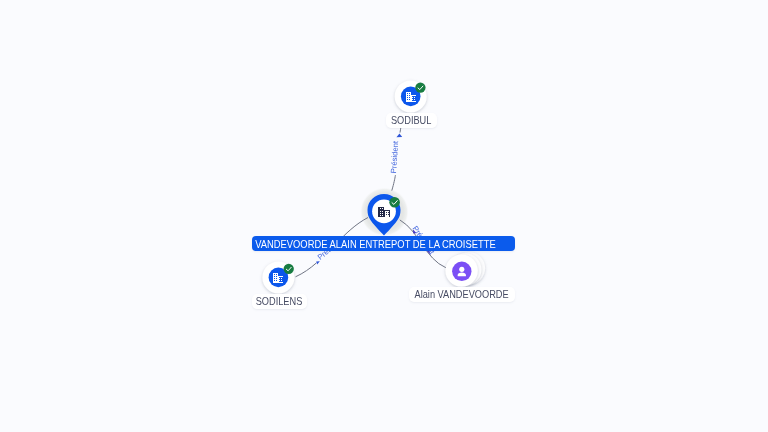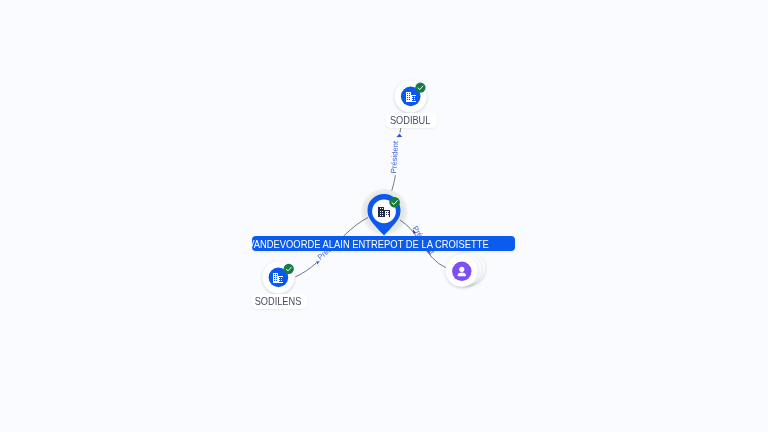--- a/index.html
+++ b/index.html
@@ -6,21 +6,21 @@
   body{width:768px;height:432px;overflow:hidden;background:#fafbfe;
        font-family:"Liberation Sans",sans-serif;-webkit-font-smoothing:antialiased;}
   #stage{position:relative;width:768px;height:432px;background:#fafbfe;overflow:hidden;}
   svg.layer{position:absolute;left:0;top:0;width:768px;height:432px;overflow:visible;}
   #halo{z-index:0;}
   #edges{z-index:1;}
   #nodes{z-index:2;}
   .chip{position:absolute;background:#ffffff;border-radius:5px;
         color:#464b63;white-space:nowrap;z-index:3;
         box-shadow:0 1px 2px rgba(130,137,160,.13);}
-  .chip{display:flex;align-items:center;justify-content:center;}
+  .chip{display:flex;align-items:center;}
   .chip > span{display:inline-block;font-size:10.5px;line-height:11px;
         transform-origin:0 50%;transform:scaleX(0.878);white-space:nowrap;}
   .chip.sel{background:#0b5bec;color:#ffffff;border-radius:4px;
         padding:0;width:263px;height:15px;overflow:hidden;}
   .chip.sel > span{display:inline-block;font-size:10.7px;line-height:14.2px;
         transform-origin:0 50%;transform:scaleX(0.878);white-space:nowrap;position:relative;top:1px;
         padding-left:3.6px;}
 </style>
 </head>
 <body>
@@ -167,17 +167,20 @@
       <path d="M392.0 202.7 L393.9 204.4 L397.3 200.6" fill="none" stroke="#ffffff" stroke-width="1.0" stroke-linecap="round" stroke-linejoin="round"></path>
     </g>
   </svg>
 
   <div class="chip" style="left:385.8px;top:112.8px;width:50.8px;height:15.3px;">
       <span style="padding-left:5.6px;">SODIBUL</span>
     </div>
   <div class="chip" style="left:251.7px;top:294px;width:55.4px;height:15.3px;">
       <span style="padding-left:4.2px;">SODILENS</span>
     </div>
+  <div class="chip" style="left:408.8px;top:286.7px;width:105.8px;height:14.9px;">
+      <span style="padding-left:6.3px;">Alain VANDEVOORDE</span>
+    </div>
   <div class="chip sel" style="left:252.4px;top:236px;">
       <span>VANDEVOORDE ALAIN ENTREPOT DE LA CROISETTE</span>
     </div>
 
 </div>
 
 </body></html>

